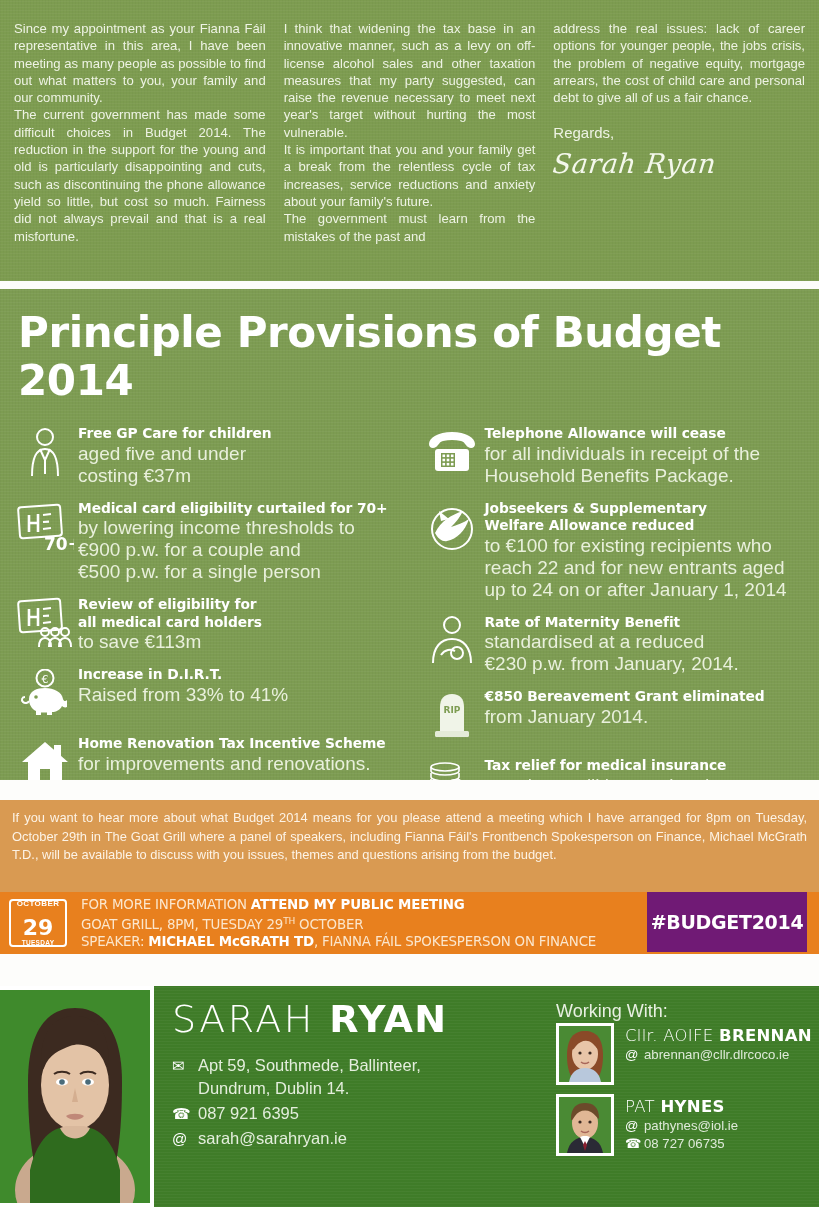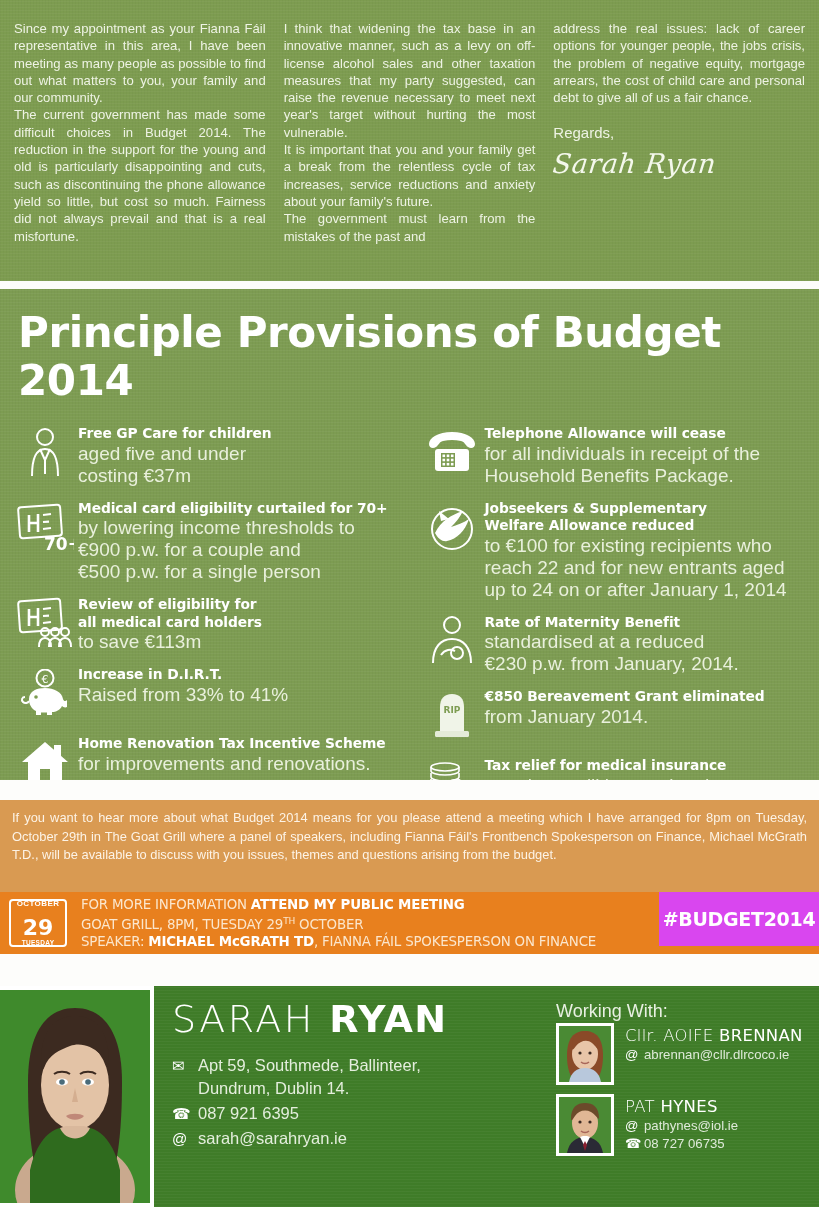--- a/index.html
+++ b/index.html
@@ -122,23 +122,23 @@
 
   
   .meetbar {
     position: absolute; left: 0; top: 892px;
     width: 819px; height: 62px;
     background: #e8801e;
     display: flex;
     align-items: center;
   }
   .meetbar-hashpanel {
-    position: absolute; right: 0; top: 0;
-    width: 160px; height: 54px;
-    background: #d946ef;
+    position: absolute; right: 12px; top: 0;
+    width: 160px; height: 60px;
+    background: #701a75;
     display: flex; align-items: center; justify-content: center;
   }
   .hashtag {
     color: #ffffff;
     font-weight: bold;
     font-size: 19px;
     font-family: "DejaVu Sans", sans-serif;
     letter-spacing: -0.3px;
     position: relative; z-index: 2;
   }
@@ -231,21 +231,21 @@
   }
   .colleague-info { margin-left: 11px; padding-top: 3px; }
   .colleague-name {
     color: #ffffff;
     font-size: 16.5px;
     line-height: 20px;
     letter-spacing: .3px;
     font-family: "DejaVu Sans", sans-serif;
     font-weight: 300;
   }
-  .colleague-name b { font-weight: normal; }
+  .colleague-name b { font-weight: bold; }
   .colleague-line {
     display: flex; align-items: flex-start;
     color: #dfeada;
     font-size: 13.2px;
     line-height: 17.5px;
   }
   .colleague-line .ci { width: 19px; min-width: 19px; color: #ffffff; }
 </style>
 </head>
 <body>

